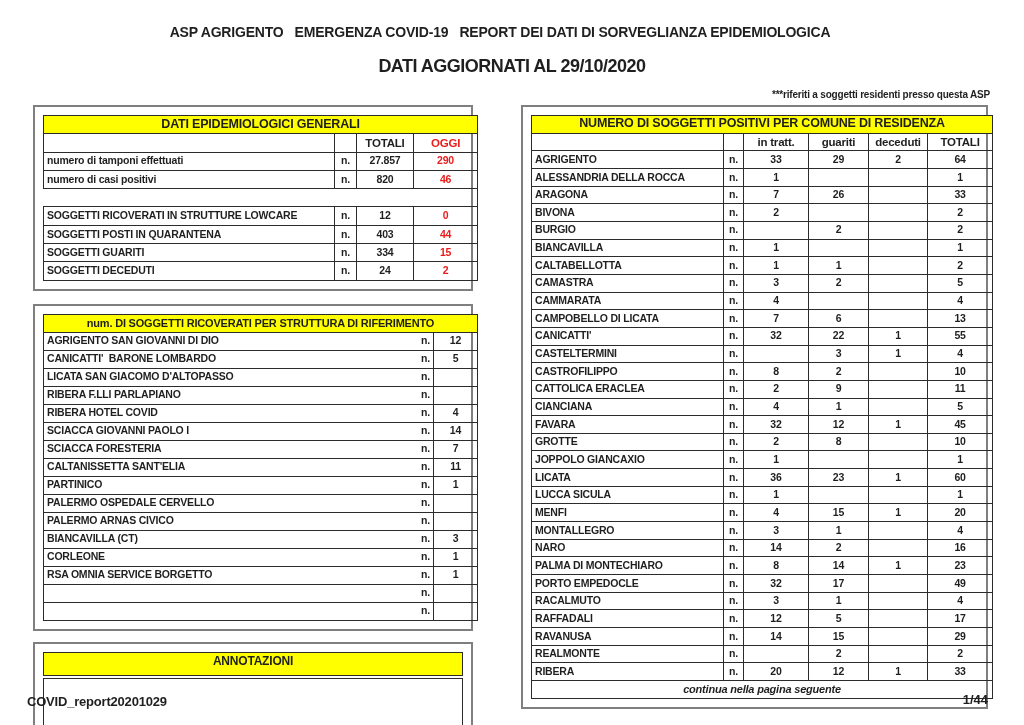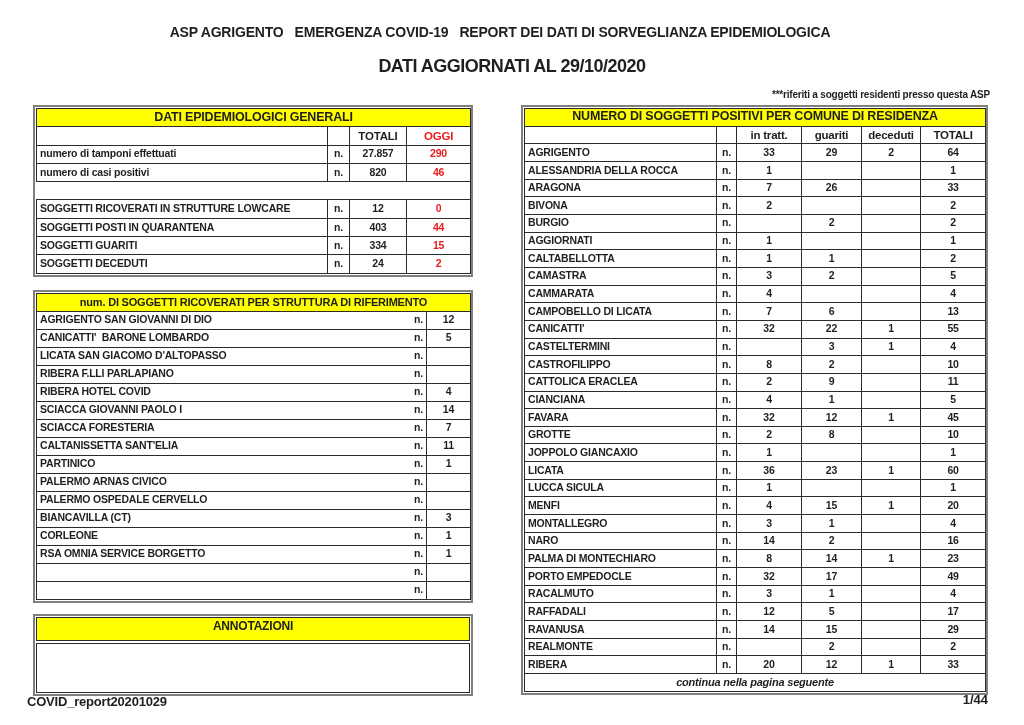--- a/index.html
+++ b/index.html
@@ -15,21 +15,21 @@
   .subtitle {
     position:absolute; top:56px; left:0; width:1024px;
     text-align:center; font-size:18px; letter-spacing:-0.5px;
   }
   .asp-note {
     position:absolute; top:89px; right:34px; font-size:10px; letter-spacing:-0.2px;
   }
   .left-col  { position:absolute; left:33px;  top:105px; width:440px; }
   .right-col { position:absolute; left:521px; top:105px; width:467px; }
 
-  .twrap { border:2px solid #7f7f7f; background:#fff; padding:1px; }
+  .twrap { border:2px solid #7f7f7f; background:#fff; padding:8px; }
   .t2wrap { margin-top:13px; }
   .annwrap { margin-top:11px; }
 
   table { border-collapse:collapse; table-layout:fixed; width:100%; }
   td {
     border:1px solid #2b2b2b; font-size:10.5px; letter-spacing:-0.2px;
     padding:0 3px; overflow:hidden; white-space:pre; line-height:1.1;
     vertical-align:middle;
   }
   .t1 td { height:18.3px; }
@@ -181,26 +181,26 @@
             <td class="lbl nr">CALTANISSETTA SANT'ELIA</td>
             <td class="t2n">n.</td>
             <td class="num">11</td>
           </tr>
           <tr>
             <td class="lbl nr">PARTINICO</td>
             <td class="t2n">n.</td>
             <td class="num">1</td>
           </tr>
           <tr>
+            <td class="lbl nr">PALERMO OSPEDALE CERVELLO</td>
+            <td class="t2n">n.</td>
+            <td class="num"></td>
+          </tr>
+          <tr>
             <td class="lbl nr">PALERMO ARNAS CIVICO</td>
-            <td class="t2n">n.</td>
-            <td class="num"></td>
-          </tr>
-          <tr>
-            <td class="lbl nr">PALERMO OSPEDALE CERVELLO</td>
             <td class="t2n">n.</td>
             <td class="num"></td>
           </tr>
           <tr>
             <td class="lbl nr">BIANCAVILLA (CT)</td>
             <td class="t2n">n.</td>
             <td class="num">3</td>
           </tr>
           <tr>
             <td class="lbl nr">CORLEONE</td>
@@ -292,21 +292,21 @@
           </tr>
           <tr>
             <td class="lbl">BURGIO</td>
             <td class="ncell">n.</td>
             <td class="num"></td>
             <td class="num">2</td>
             <td class="num"></td>
             <td class="num">2</td>
           </tr>
           <tr>
-            <td class="lbl">AGGIORNATI</td>
+            <td class="lbl">BIANCAVILLA</td>
             <td class="ncell">n.</td>
             <td class="num">1</td>
             <td class="num"></td>
             <td class="num"></td>
             <td class="num">1</td>
           </tr>
           <tr>
             <td class="lbl">CALTABELLOTTA</td>
             <td class="ncell">n.</td>
             <td class="num">1</td>

